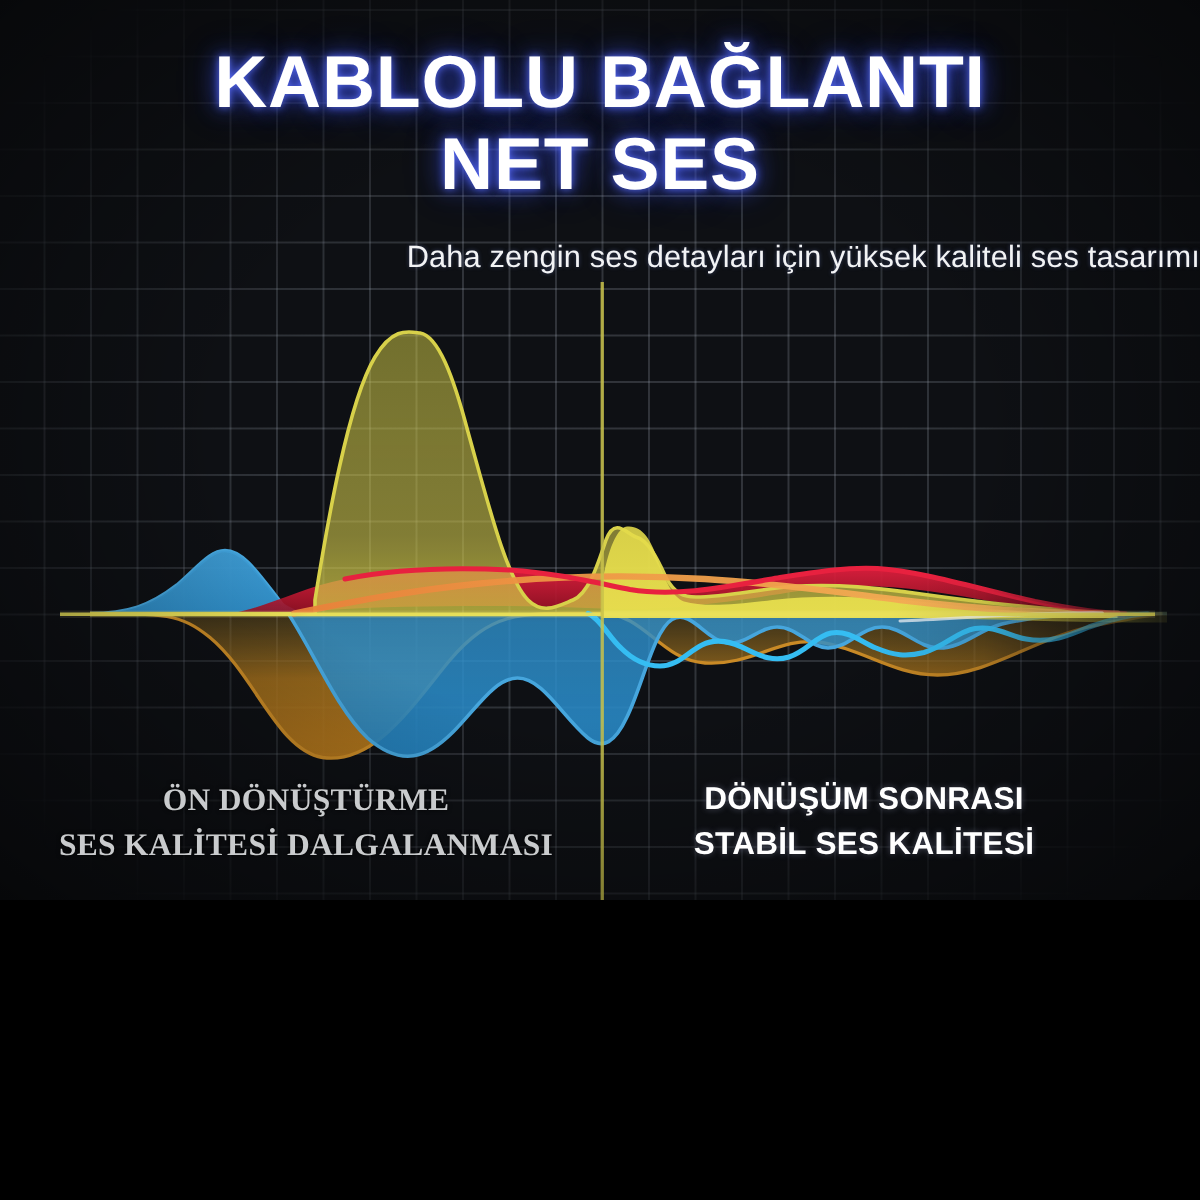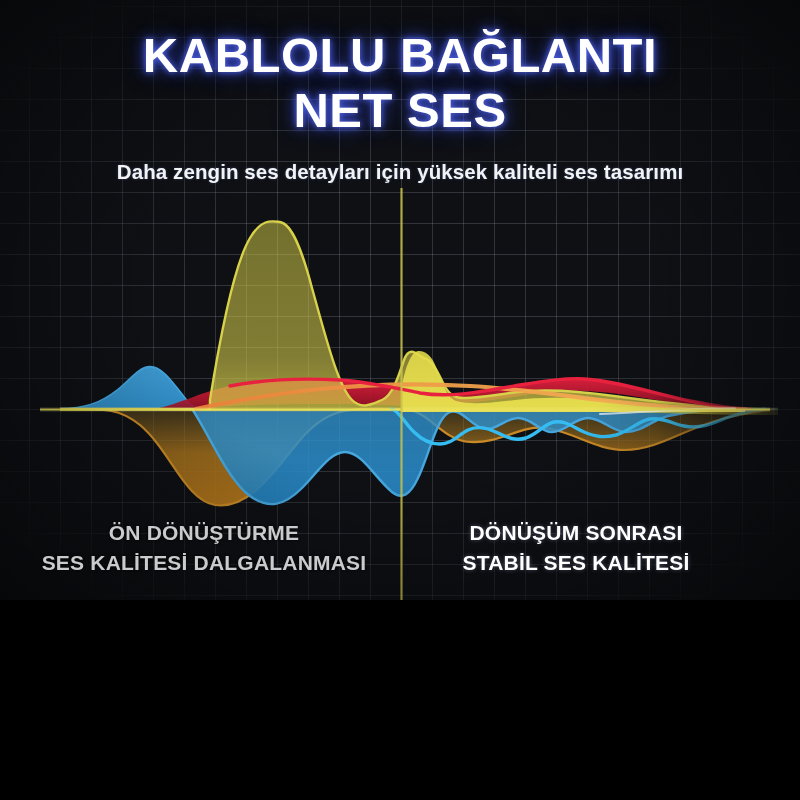--- a/index.html
+++ b/index.html
@@ -36,40 +36,41 @@
     letter-spacing:0.5px;
     line-height:55px;
     text-shadow:
       0 0 6px rgba(90,110,255,0.95),
       0 0 14px rgba(60,80,230,0.75),
       0 0 26px rgba(40,60,200,0.45);
     white-space:pre-line;
   }
   #subtitle{
     position:absolute;left:0;right:0;top:160px;
-    text-align:center;
+    text-align:right;
     color:#f2f3f5;
     font-size:20.5px;
-    font-weight:700;
+    font-weight:400;
     letter-spacing:0.1px;
     text-shadow:0 0 3px rgba(120,140,220,0.35);
   }
   .footlabel{
     position:absolute;bottom:22px;
     text-align:center;
     font-size:21px;
     font-weight:700;
     line-height:30px;
     letter-spacing:0.2px;
     white-space:pre-line;
   }
   #foot-left{
     left:8px;width:392px;
     color:#c9cbcd;
     text-shadow:0 0 3px rgba(0,0,0,0.9);
+    font-family:Liberation Serif, serif;
   }
   #foot-right{
     left:380px;width:392px;
     color:#ffffff;
     text-shadow:0 0 4px rgba(200,210,255,0.35), 0 0 2px rgba(0,0,0,0.9);
   }
   svg#wave{position:absolute;left:0;top:0;width:800px;height:800px;}
 </style>
 </head>
 <body>

